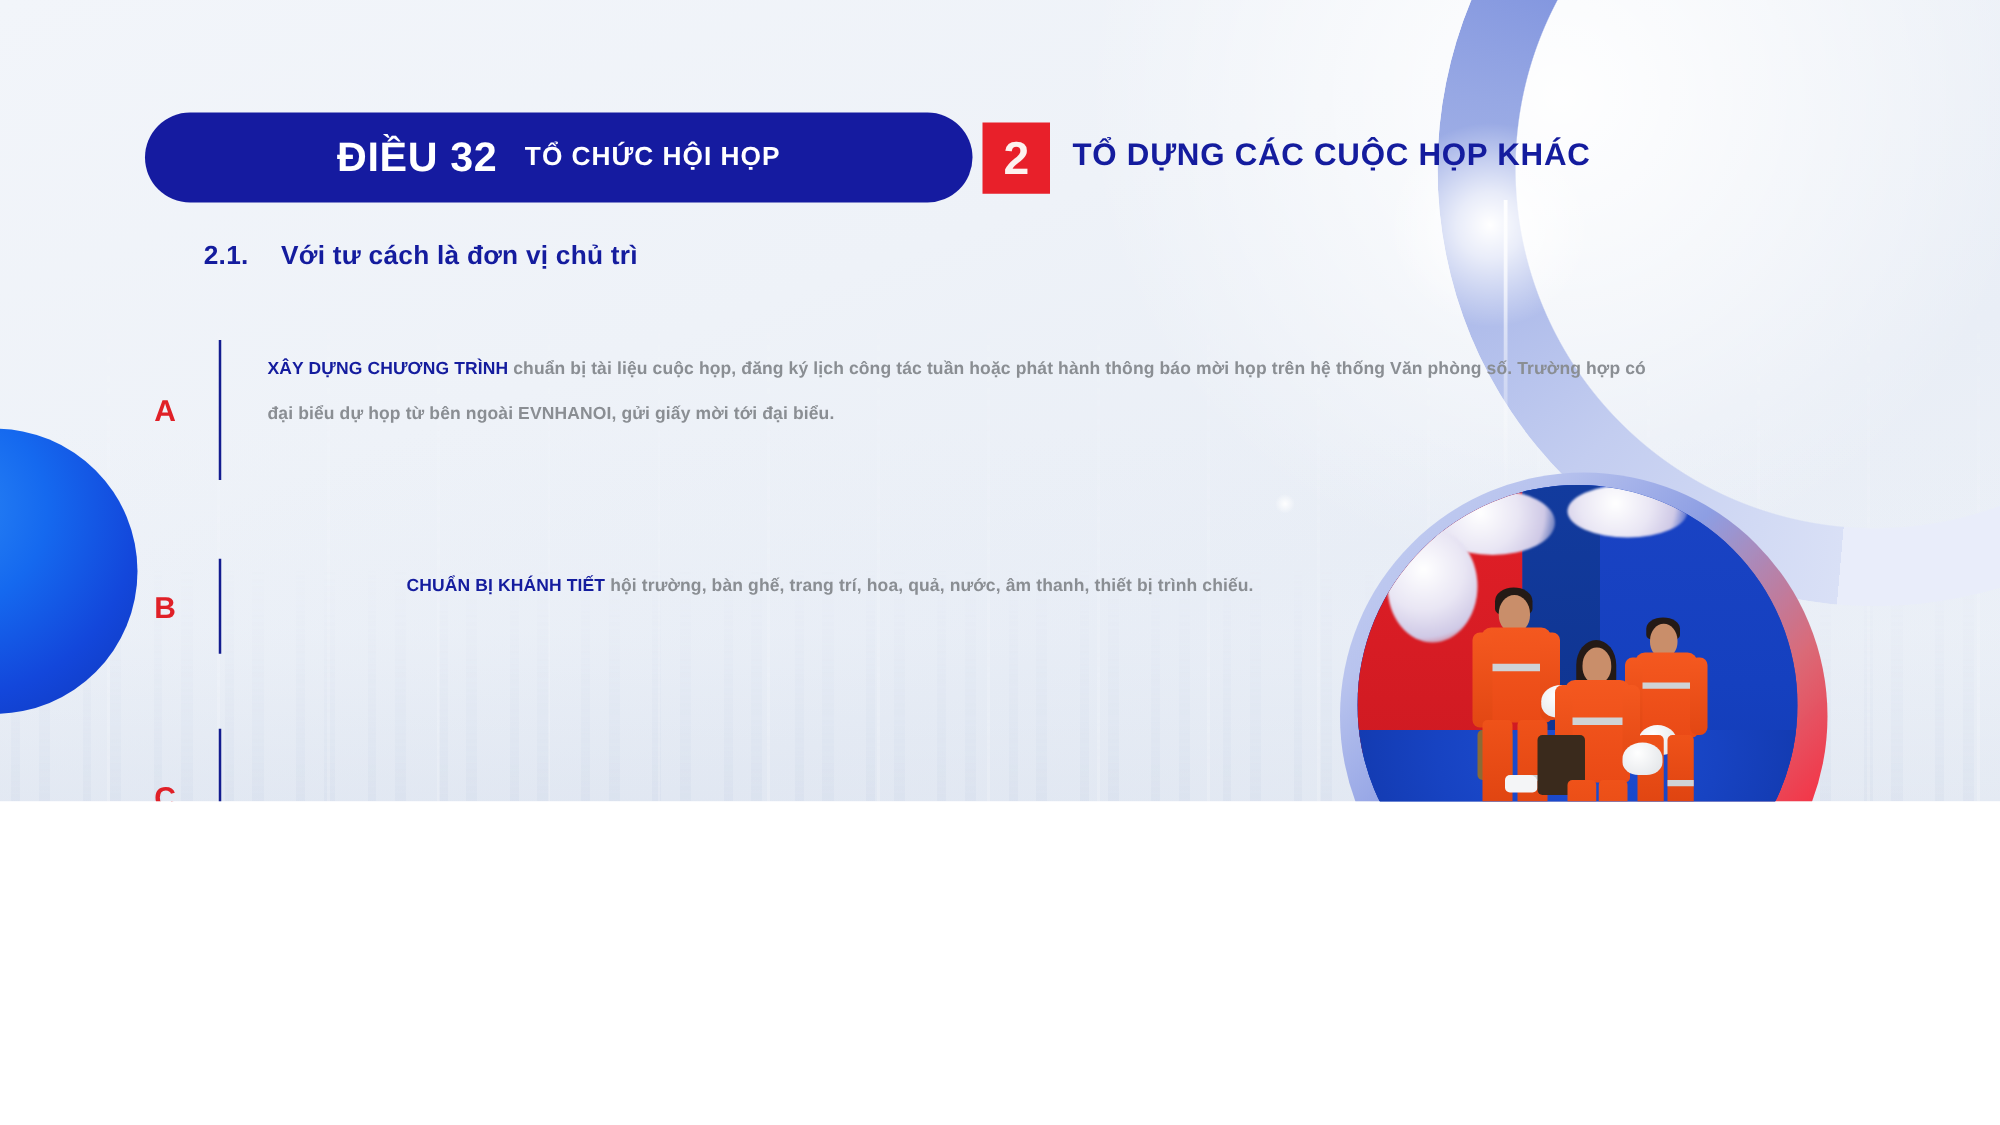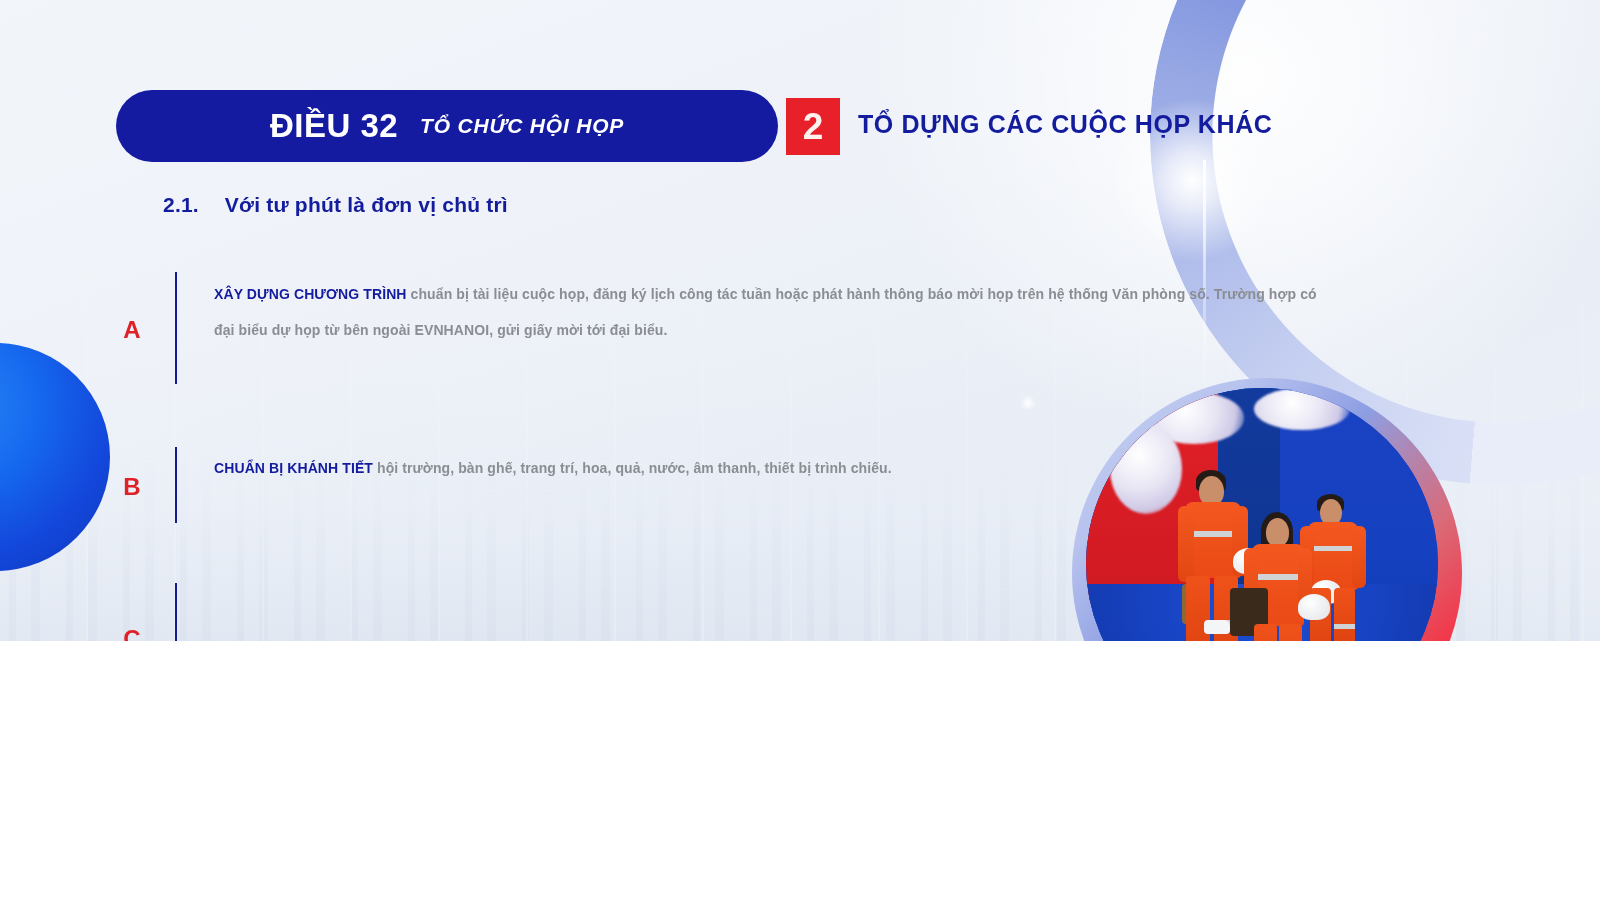--- a/index.html
+++ b/index.html
@@ -151,21 +151,20 @@
     color: #ffffff;
     font-size: 33px;
     font-weight: 700;
     letter-spacing: .5px;
   }
   .pill-sub {
     color: #ffffff;
     font-size: 21px;
     font-weight: 700;
     letter-spacing: .8px;
-    font-style: italic;
   }
   .num-badge {
     position: absolute;
     left: 786px; top: 98px;
     width: 54px; height: 57px;
     background: #e8202a;
     display: flex; align-items: center; justify-content: center;
     color: #fdf2ef;
     font-size: 37px;
     font-weight: 700;
@@ -214,21 +213,21 @@
   .item-text b { color: #141c9e; font-weight: 700; }
 
   #item-a { left: 112px; top: 272px; }
   #item-a .item-letter { margin-top: 44px; }
   #item-a .item-rule { height: 112px; }
   #item-a .item-text { width: 1105px; margin-top: 4px; }
 
   #item-b { left: 112px; top: 447px; }
   #item-b .item-letter { margin-top: 26px; }
   #item-b .item-rule { height: 76px; }
-  #item-b .item-text { width: 900px; margin-top: 3px; }
+  #item-b .item-text { width: 900px; margin-top: 3px; text-align: center; }
 
   #item-c { left: 112px; top: 583px; }
   #item-c .item-letter { margin-top: 42px; }
   #item-c .item-rule { height: 112px; }
   #item-c .item-text { width: 830px; margin-top: 4px; }
 </style>
 </head>
 <body>
 
 <div id="slide">
@@ -312,21 +311,21 @@
   <div class="pill">
     <span class="pill-main">ĐIỀU 32</span>
     <span class="pill-sub">TỔ CHỨC HỘI HỌP</span>
   </div>
 
   <div class="num-badge">2</div>
 
   <div class="section-title">TỔ DỰNG CÁC CUỘC HỌP KHÁC</div>
 
   <div class="sub-heading">
-    <span class="sh-num">2.1.</span><span>Với tư phút là đơn vị chủ trì</span>
+    <span class="sh-num">2.1.</span><span>Với tư cách là đơn vị chủ trì</span>
   </div>
 
   <div class="item" id="item-a">
     <div class="item-letter">A</div>
     <div class="item-rule"></div>
     <div class="item-text"><b>XÂY DỰNG CHƯƠNG TRÌNH</b><span> chuẩn bị tài liệu cuộc họp, đăng ký lịch công tác tuần hoặc phát hành thông báo mời họp trên hệ thống Văn phòng số. Trường hợp có đại biểu dự họp từ bên ngoài EVNHANOI, gửi giấy mời tới đại biểu.</span></div>
   </div>
 
   <div class="item" id="item-b">
     <div class="item-letter">B</div>

